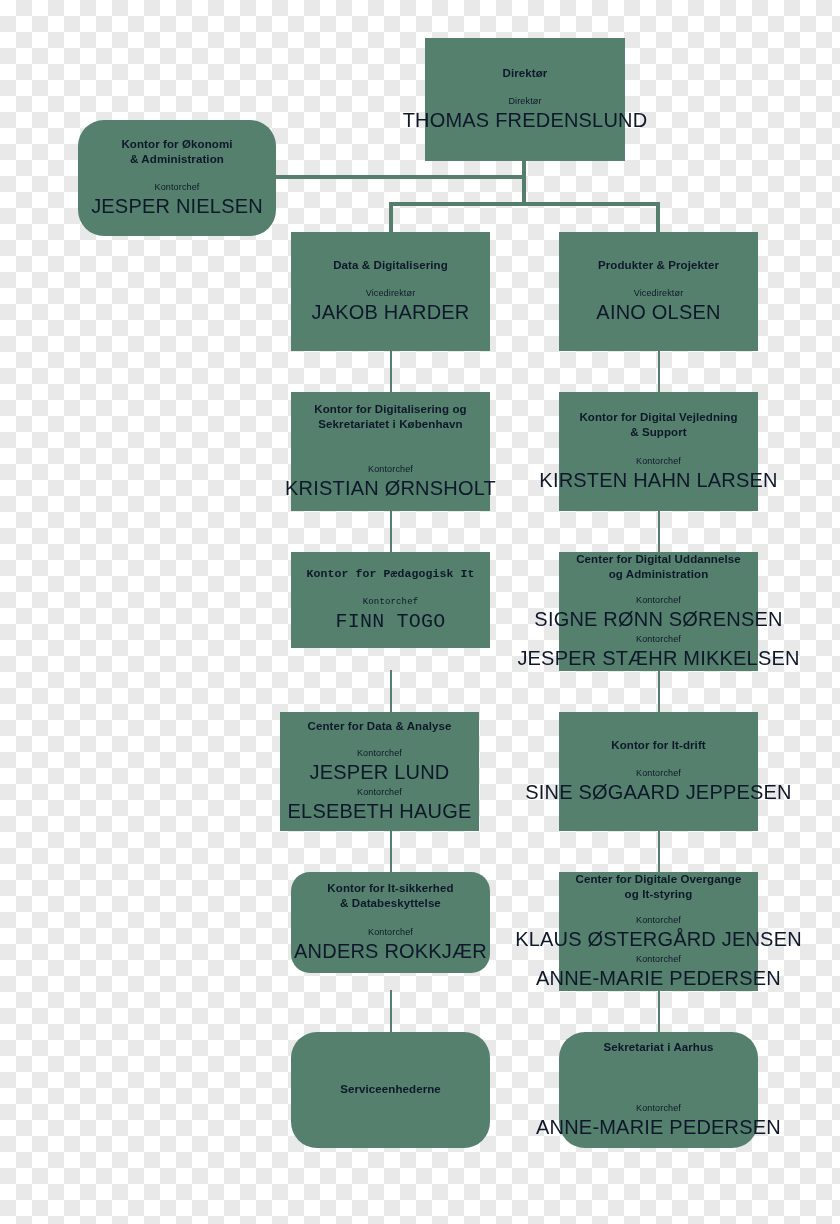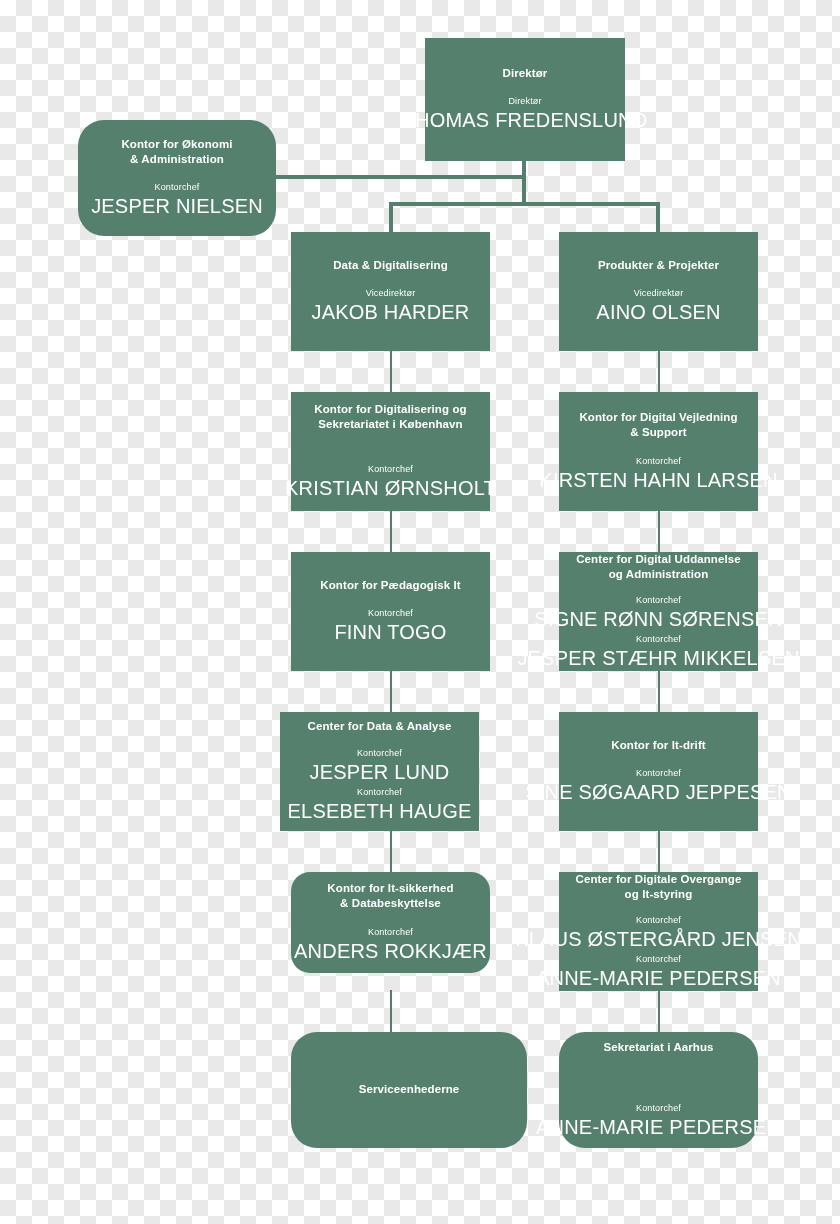--- a/index.html
+++ b/index.html
@@ -29,21 +29,21 @@
   }
 
   .conn {
     position: absolute;
     background: #557f6c;
   }
 
   .node {
     position: absolute;
     background: #54806d;
-    color: #ffffff;
+    color: #0f172a;
     box-sizing: border-box;
     display: flex;
     flex-direction: column;
     align-items: center;
     justify-content: center;
     text-align: center;
     padding: 6px 10px;
   }
   .node.rounded {
     border-radius: 26px;
@@ -164,21 +164,21 @@
     <div class="node-title">Kontor for Digital Vejledning
 &amp; Support</div>
     <div class="people">
       <div class="person">
         <div class="role">Kontorchef</div>
         <div class="pname">KIRSTEN HAHN LARSEN</div>
       </div>
     </div>
   </div>
 
-  <div class="node solo" style="left:291px; top:552px; width:199px; height:119px;">
+  <div class="node solo" style="left:291px; top:552px; width:199px; height:96px;font-family:Liberation Mono, monospace;">
     <div class="node-title">Kontor for Pædagogisk It</div>
     <div class="people">
       <div class="person">
         <div class="role">Kontorchef</div>
         <div class="pname">FINN TOGO</div>
       </div>
     </div>
   </div>
 
   <div class="node" style="left:559px; top:552px; width:199px; height:119px;">
@@ -239,21 +239,21 @@
         <div class="role">Kontorchef</div>
         <div class="pname">KLAUS ØSTERGÅRD JENSEN</div>
       </div>
       <div class="person">
         <div class="role">Kontorchef</div>
         <div class="pname">ANNE-MARIE PEDERSEN</div>
       </div>
     </div>
   </div>
 
-  <div class="node rounded nopeople" style="left:291px; top:1032px; width:236px; height:116px;">
+  <div class="node rounded nopeople" style="left:291px; top:1032px; width:199px; height:116px;">
     <div class="node-title">Serviceenhederne</div>
 
   </div>
 
   <div class="node rounded solo" style="left:559px; top:1032px; width:199px; height:116px;gap:32px;">
     <div class="node-title">Sekretariat i Aarhus</div>
     <div class="people">
       <div class="person">
         <div class="role">Kontorchef</div>
         <div class="pname">ANNE-MARIE PEDERSEN</div>

